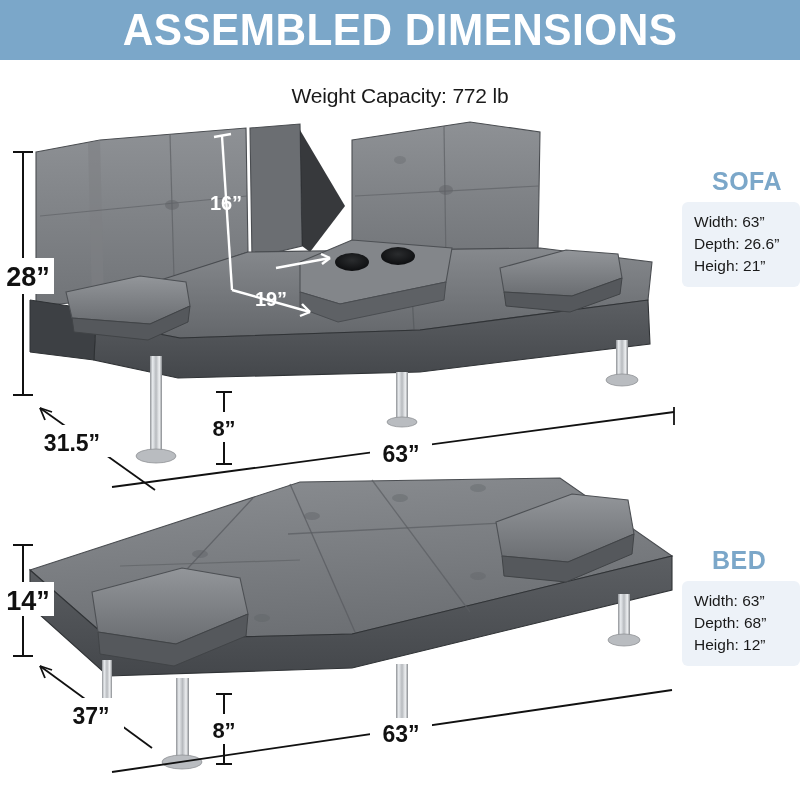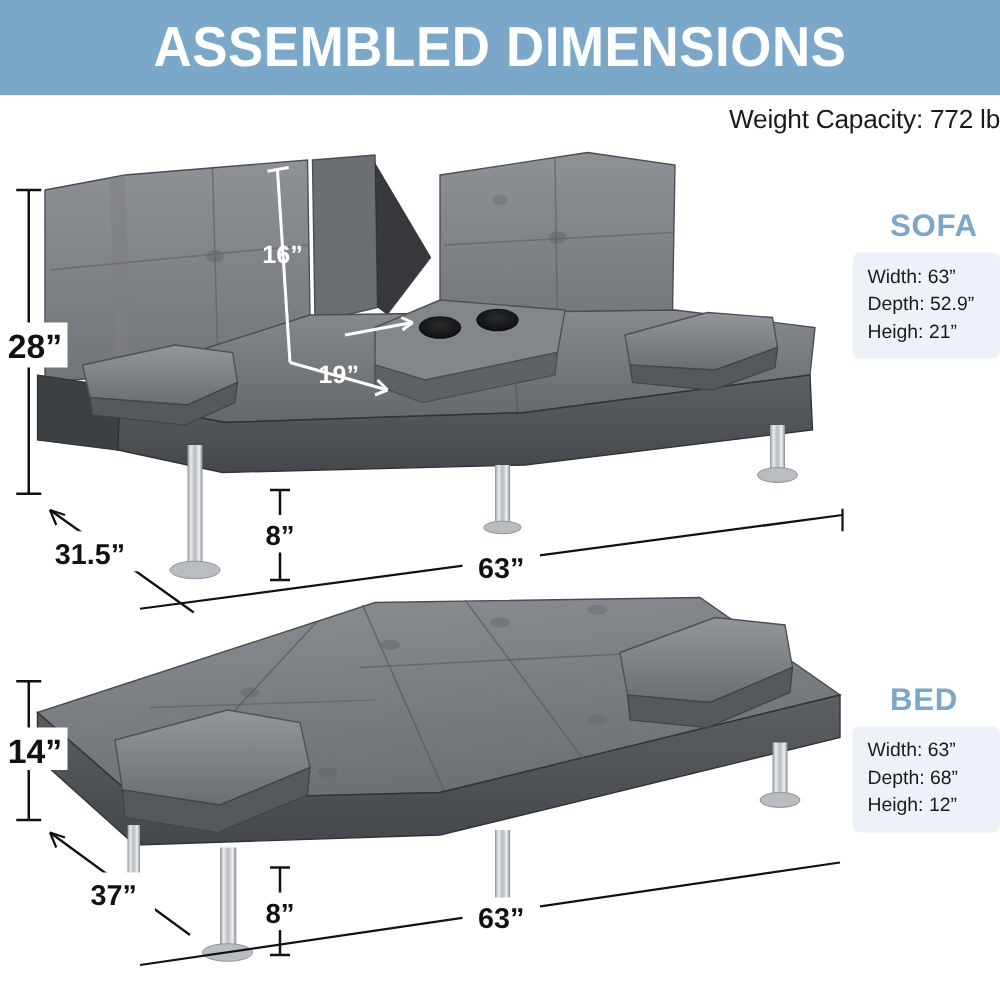--- a/index.html
+++ b/index.html
@@ -4,36 +4,36 @@
 <style>
   * { margin:0; padding:0; box-sizing:border-box; }
   html,body { width:800px; height:800px; }
   body {
     font-family:"Liberation Sans", sans-serif;
     background:#ffffff;
     position:relative;
     overflow:hidden;
   }
   .banner {
-    position:absolute; left:0; top:0; width:800px; height:76px;
+    position:absolute; left:0; top:0; width:800px; height:60px;
     background:#7ba7c9;
     display:flex; align-items:center; justify-content:center;
   }
   .banner-title {
     color:#ffffff;
     font-size:45px;
     font-weight:bold;
     letter-spacing:0.5px;
     transform:scaleX(0.94);
     white-space:nowrap;
     font-family:"Liberation Sans", sans-serif;
   }
   .weight-cap {
     position:absolute; left:0; top:84px; width:800px;
-    text-align:right;
+    text-align:center;
     font-size:21px;
     color:#1a1a1a;
     letter-spacing:-0.2px;
   }
   .stage { position:absolute; left:0; top:0; width:800px; height:800px; }
   .side-label {
     position:absolute;
     font-size:25px;
     font-weight:bold;
     color:#7ba7c9;
@@ -285,21 +285,21 @@
       <rect x="370" y="718" width="62" height="30" fill="#ffffff"></rect>
       <text class="dim-text" x="401" y="742" font-size="23" text-anchor="middle">63”</text>
     </g>
   </g>
 </svg>
 </div>
 
 <div class="side-label" style="left:688px; top:167px;">SOFA</div>
 <div class="info-box" style="left:682px; top:202px;">
   <div>Width: 63”</div>
-  <div>Depth: 52.9”</div>
+  <div>Depth: 26.6”</div>
   <div>Heigh: 21”</div>
 </div>
 
 <div class="side-label" style="left:688px; top:546px;text-align:right;">BED</div>
 <div class="info-box" style="left:682px; top:581px;">
   <div>Width: 63”</div>
   <div>Depth: 68”</div>
   <div>Heigh: 12”</div>
 </div>
 

